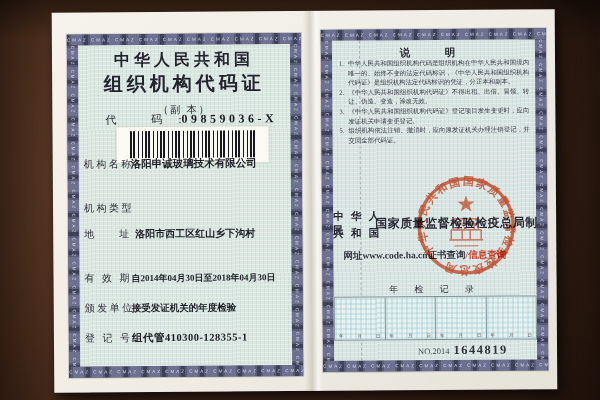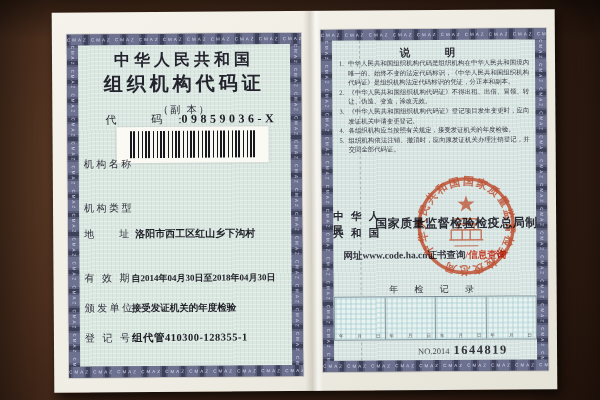--- a/index.html
+++ b/index.html
@@ -110,20 +110,21 @@
         <div class="sub">（副 本）</div>
         <div class="code-row">
           <span class="code-label">代 码:</span>
           <span class="code-value">09859036-X</span>
         </div>
         <div class="bc-wrap">
           <div class="bars"></div>
         </div>
         <div class="lrow" id="lr1">
           <span class="fl">机 构 名 称</span>
+          <span class="fv">洛阳申诚玻璃技术有限公司</span>
         </div>
         <div class="lrow" id="lr2">
           <span class="fl">机 构 类 型</span>
         </div>
         <div class="lrow" id="lr3">
           <span class="fl">地 址</span>
           <span class="fv">洛阳市西工区红山乡下沟村</span>
         </div>
         <div class="lrow" id="lr4">
           <span class="fl">有 效 期</span>
@@ -153,24 +154,20 @@
               <span class="no">1.</span>
               <span class="nt">中华人民共和国组织机构代码是组织机构在中华人民共和国境内唯一的、始终不变的法定代码标识，《中华人民共和国组织机构代码证》是组织机构法定代码标识的凭证，分正本和副本。</span>
             </div>
             <div class="note">
               <span class="no">2.</span>
               <span class="nt">《中华人民共和国组织机构代码证》不得出租、出借、冒领、转让、伪造、变造，涂改无效。</span>
             </div>
             <div class="note">
               <span class="no">3.</span>
               <span class="nt">《中华人民共和国组织机构代码证》登记项目发生变更时，应向发证机关申请变更登记。</span>
-            </div>
-            <div class="note">
-              <span class="no">4.</span>
-              <span class="nt">各组织机构应当按照有关规定，接受发证机关的年度检验。</span>
             </div>
             <div class="note">
               <span class="no">5.</span>
               <span class="nt">组织机构依法注销、撤消时，应向原发证机关办理注销登记，并交回全部代码证。</span>
             </div>
           </div>
         <div class="issuer1">中 华 人 民</div>
         <div class="issuer2">共 和 国</div>
         <div class="authority">国家质量监督检验检疫总局制</div>
         <div class="urlline">

